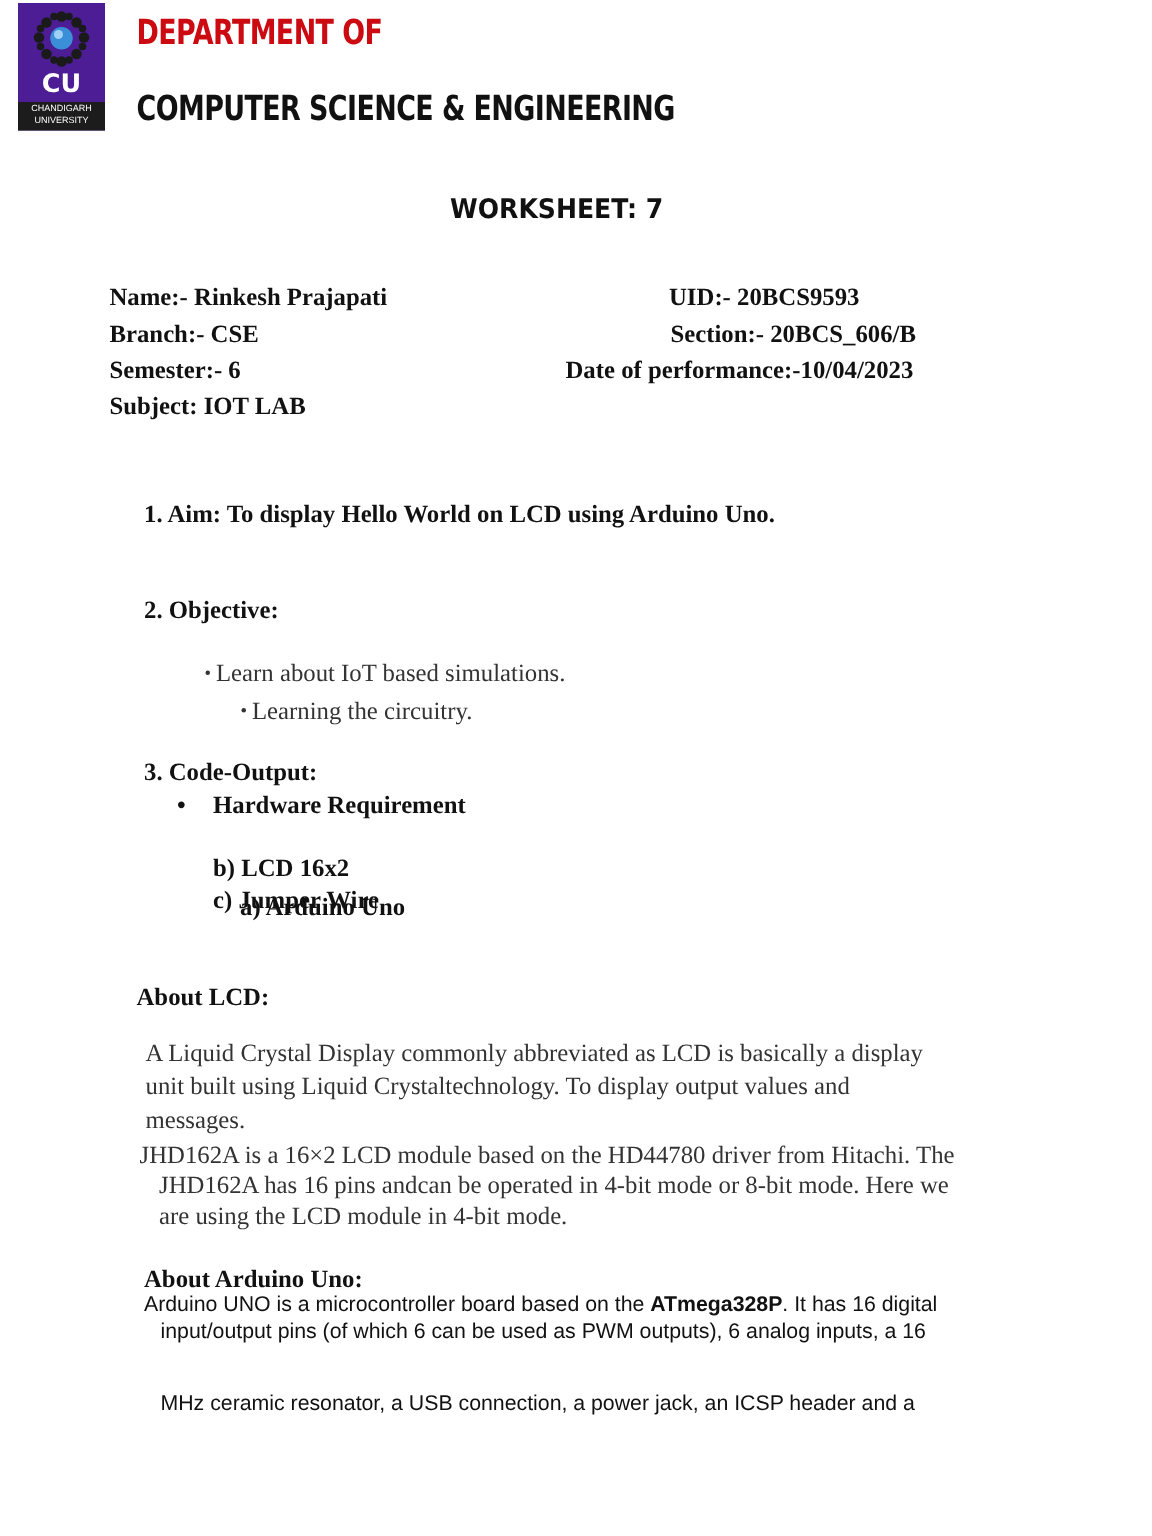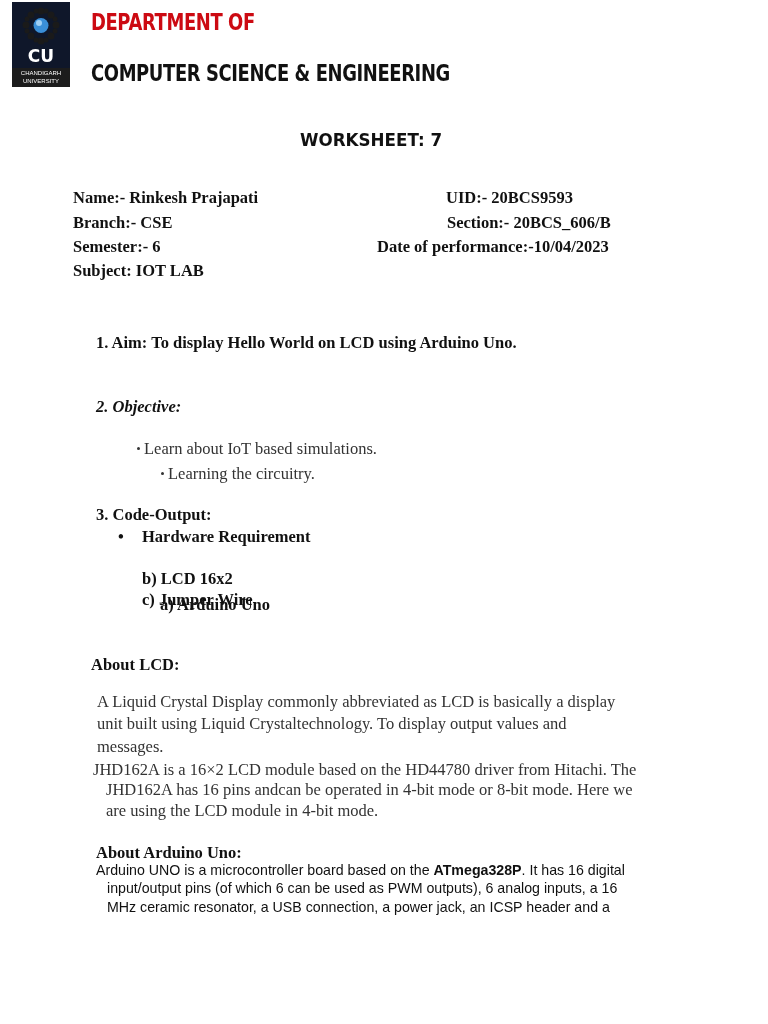--- a/index.html
+++ b/index.html
@@ -2,21 +2,21 @@
 <html><head>
 <meta charset="utf-8">
 <style>
   * { margin: 0; padding: 0; box-sizing: border-box; }
   html, body { width: 768px; height: 1024px; background: #ffffff; overflow: hidden; }
   body { position: relative; font-family: "Liberation Serif", serif; color: #111; }
 
   .abs { position: absolute; white-space: nowrap; }
 
   
-  .logo { position: absolute; left: 12px; top: 2px; width: 58px; height: 85px; background: #0f172a; }
+  .logo { position: absolute; left: 12px; top: 2px; width: 58px; height: 85px; background: #4c1d95; }
   .logo .emblem { position: absolute; left: 8px; top: 4px; width: 42px; height: 40px; }
   .logo .cu { position: absolute; left: 0; top: 44px; width: 58px; text-align: center; color: #fff;
               font-family: "DejaVu Sans", sans-serif; font-weight: bold; font-size: 17px; letter-spacing: 0px; }
   .logo .univ { position: absolute; left: 0; top: 66px; width: 58px; height: 19px; background: #1c1c1c;
                 color: #fff; font-family: "Liberation Sans", sans-serif; font-size: 6px; line-height: 7.5px;
                 text-align: center; padding-top: 2px; }
 
   .dept1 { left: 91px; top: 9px; color: #cc0a12; font-family: "DejaVu Sans", sans-serif; font-weight: bold;
            font-size: 23px; transform: scaleX(0.78); transform-origin: left top; letter-spacing: -0.5px; }
   .dept2 { left: 91px; top: 60px; color: #111; font-family: "DejaVu Sans", sans-serif; font-weight: bold;
@@ -74,21 +74,21 @@
 <div class="abs info" style="left:73px; top:188px;">Name:- Rinkesh Prajapati</div>
 <div class="abs info" style="left:446px; top:188px;">UID:- 20BCS9593</div>
 <div class="abs info" style="left:73px; top:213px;">Branch:- CSE</div>
 <div class="abs info" style="left:447px; top:213px;">Section:- 20BCS_606/B</div>
 <div class="abs info" style="left:73px; top:237px;">Semester:- 6</div>
 <div class="abs info" style="left:377px; top:237px;">Date of performance:-10/04/2023</div>
 <div class="abs info" style="left:73px; top:261px;">Subject: IOT LAB</div>
 
 <div class="abs h-bold" style="left:96px; top:333px;">1.  Aim: To display Hello World on LCD using Arduino Uno.</div>
 
-<div class="abs h-bold" style="left:96px; top:397px;font-style:italic;">2.  Objective:</div>
+<div class="abs h-bold" style="left:96px; top:397px;">2.  Objective:</div>
 <div class="abs body-text" style="left:137px; top:439px;">
   <span class="bullet-dot"></span><span>Learn about IoT based simulations.</span>
 </div>
 <div class="abs body-text" style="left:137px; top:464px;margin-left:24px;">
   <span class="bullet-dot"></span><span>Learning the circuitry.</span>
 </div>
 
 <div class="abs h-bold" style="left:96px; top:505px;">3. Code-Output:</div>
 <div class="abs h-bold" style="left:118px; top:527px;">•</div>
 <div class="abs h-bold" style="left:142px; top:527px;">Hardware Requirement</div>
@@ -102,13 +102,13 @@
 <div class="abs body-text" style="left:97px; top:737px;">messages.</div>
 <div class="abs body-text" style="left:93px; top:760px;">JHD162A is a 16×2 LCD module based on the HD44780 driver from Hitachi. The</div>
 <div class="abs body-text" style="left:106px; top:780px;">JHD162A has 16 pins andcan be operated in 4-bit mode or 8-bit mode. Here we</div>
 <div class="abs body-text" style="left:106px; top:801px;">are using the LCD module in 4-bit mode.</div>
 
 <div class="abs h-bold" style="left:96px; top:843px;">About Arduino Uno:</div>
 <div class="abs sans-text" style="left:96px; top:862px;">
   <span>Arduino UNO is a microcontroller board based on the </span><b>ATmega328P</b><span>. It has 16 digital</span>
 </div>
 <div class="abs sans-text" style="left:107px; top:880px;">input/output pins (of which 6 can be used as PWM outputs), 6 analog inputs, a 16</div>
-<div class="abs sans-text" style="left:107px; top:899px;">MHz ceramic resonator, a USB connection, a power jack, an ICSP header and a</div>
+<div class="abs sans-text" style="left:107px; top:928px;">MHz ceramic resonator, a USB connection, a power jack, an ICSP header and a</div>
 
 </body></html>

